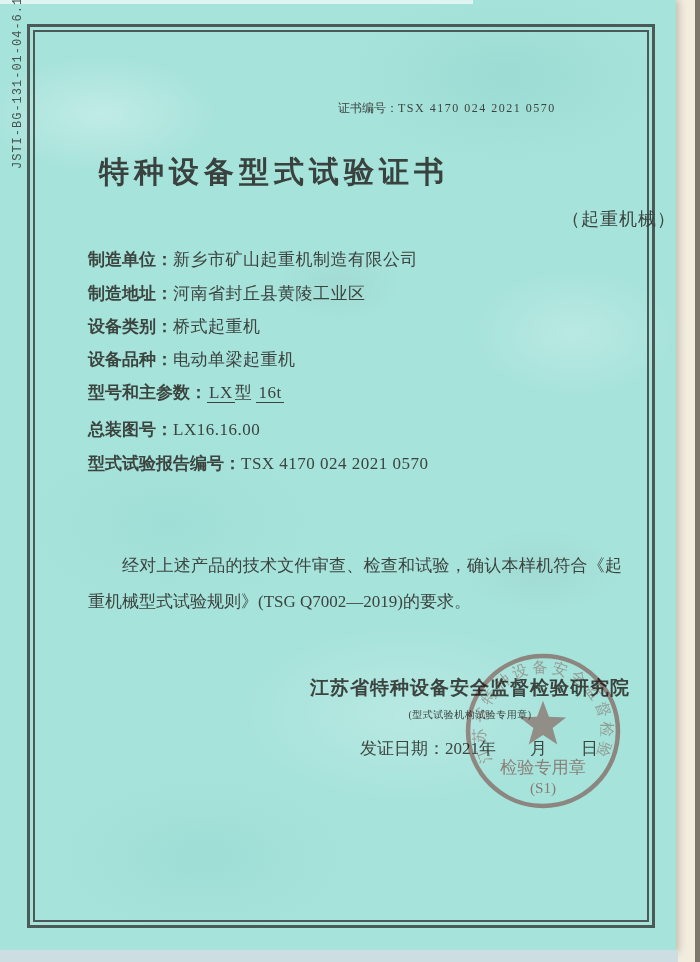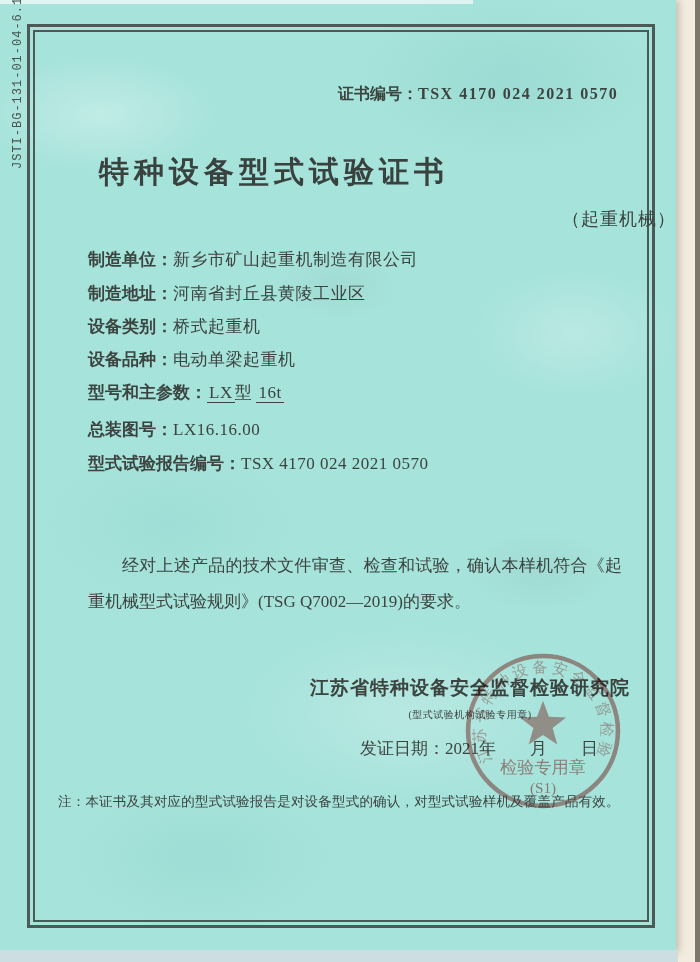--- a/index.html
+++ b/index.html
@@ -38,21 +38,21 @@
     border:2px solid #4c5a57;
   }
   
   .edge-code{
     position:absolute;left:-52px;top:92px;width:140px;text-align:center;
     transform:rotate(-90deg);
     font-family:"Liberation Mono","DejaVu Sans Mono",monospace;
     font-size:12px;color:#47534f;letter-spacing:1px;white-space:nowrap;
   }
   
-  .cert-no{position:absolute;left:338px;top:84px;font-size:16px;white-space:nowrap;font-weight:bold;}
+  .cert-no{position:absolute;left:338px;top:100px;font-size:12px;white-space:nowrap;}
   .cert-no .num{letter-spacing:1.5px;}
   .doc-title{
     position:absolute;left:0;top:152px;width:548px;text-align:center;
     font-size:30px;font-weight:700;letter-spacing:5px;color:#39423f;
   }
   .doc-subtitle{position:absolute;left:0;top:207px;width:676px;text-align:right;font-size:18px;letter-spacing:1px;}
   .field{position:absolute;left:88px;font-size:17px;white-space:nowrap;}
   .field .lbl{font-weight:700;}
   .field .val{letter-spacing:.5px;text-align:center;}
   .u{border-bottom:1.4px solid #3c4440;padding:0 2px;margin-top:28px;}
@@ -125,18 +125,17 @@
       <path id="ringPath" d="M 29.8 109 A 58 58 0 1 1 130.2 109" fill="none"></path>
     </defs>
     <text font-size="15" fill="#b5403c" opacity="0.42" letter-spacing="3.5" font-family="Liberation Serif, DejaVu Serif, serif">
       <textPath href="#ringPath">江苏省特种设备安全监督检验研究院</textPath>
     </text>
     <polygon points="80,50 85.9,65.9 102.8,66.6 89.5,77.1 94.1,93.4 80,84 65.9,93.4 70.5,77.1 57.2,66.6 74.1,65.9" fill="#b5403c" opacity="0.5"></polygon>
     <text x="80" y="121" text-anchor="middle" font-size="17" fill="#b5403c" opacity="0.58" font-family="Liberation Serif, DejaVu Serif, serif">检验专用章</text>
     <text x="80" y="141" text-anchor="middle" font-size="15" fill="#b5403c" opacity="0.62" font-family="Liberation Serif, DejaVu Serif, serif">(S1)</text>
   </svg>
 
-  <div class="note">注：本证书及其对应的型式试验报告是对设备型式的确认，对型式试验样机及覆盖产品有效。</div>
 
 </div>
 
 <div class="photo-bottom-band"></div>
 <div class="photo-right-edge"></div>
 
 </body></html>

